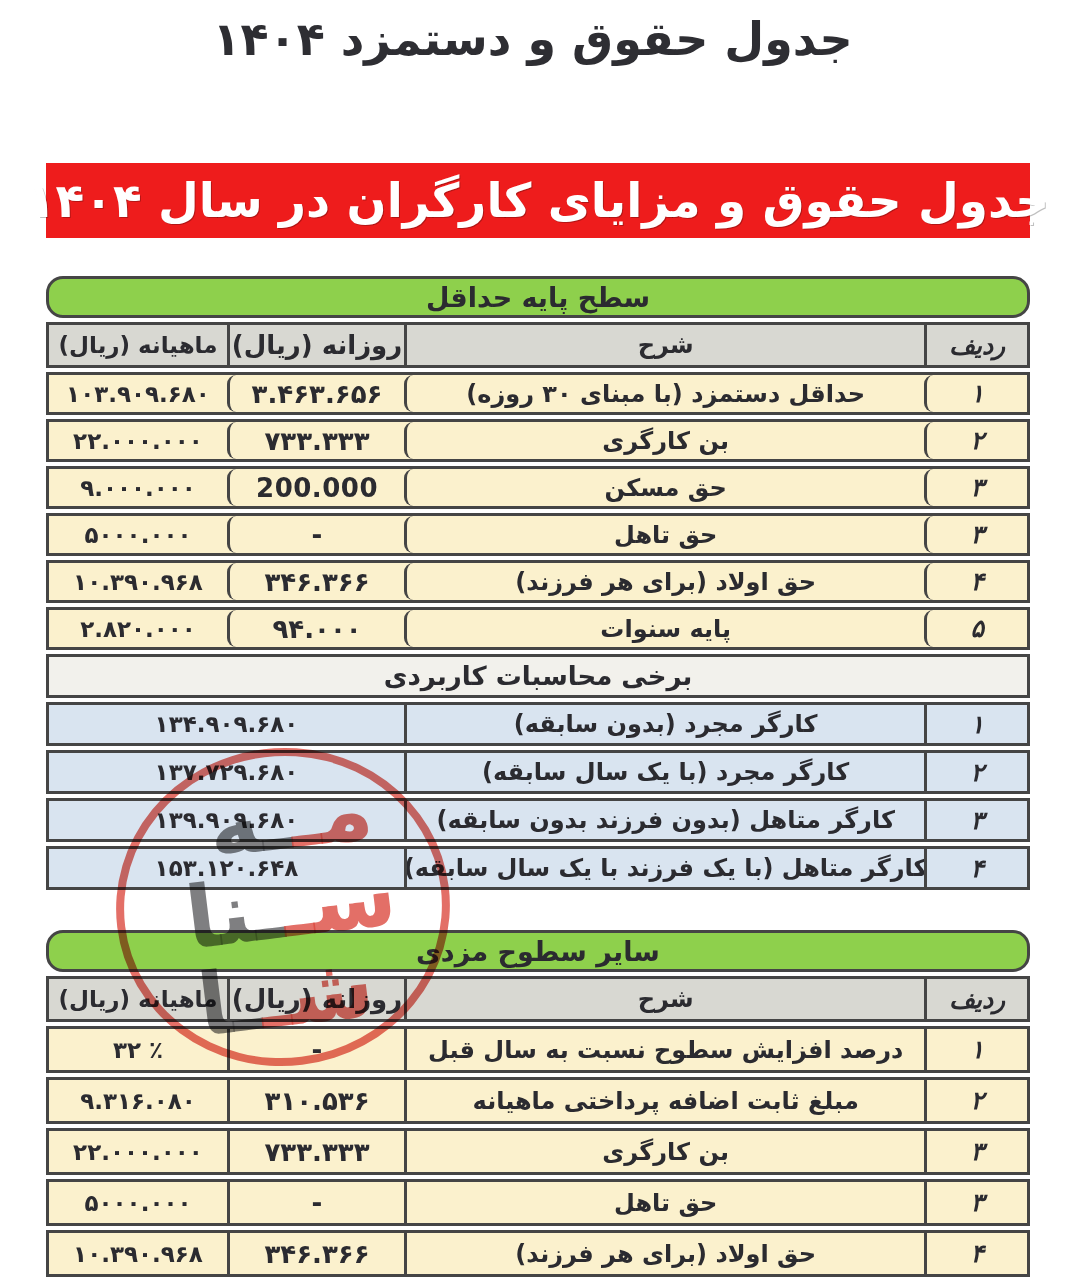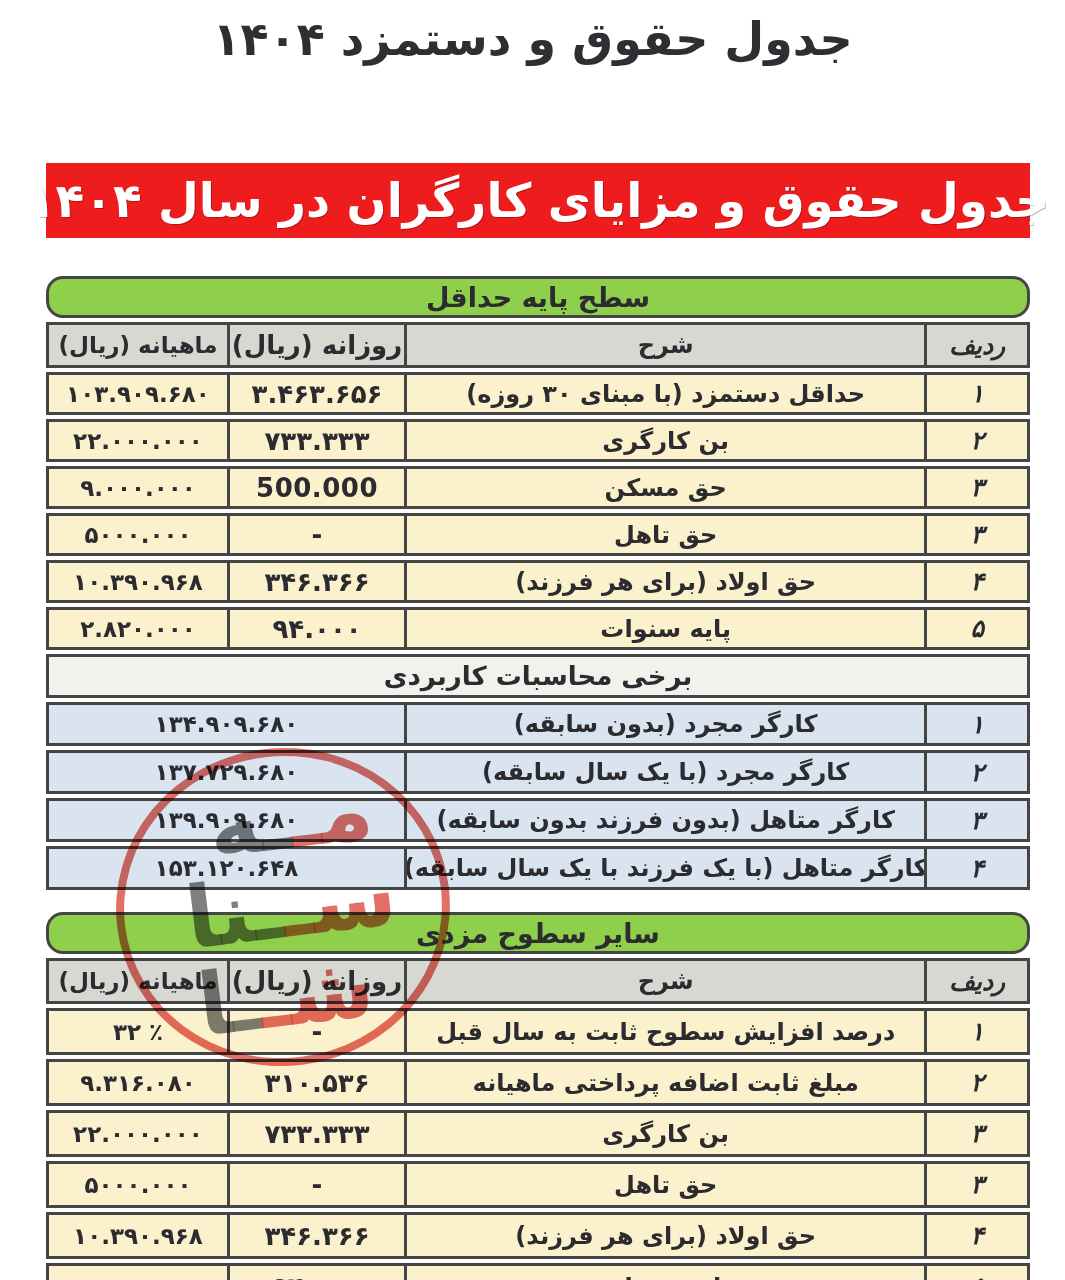--- a/index.html
+++ b/index.html
@@ -62,30 +62,30 @@
     font-size:27px;
     border-radius:17px;
   }
   .subhead-bar{
     height:44px;
     background:var(--subhead-bg);
     align-items:center;justify-content:center;
     font-size:26px;
     margin-left:25px;
   }
-  .gap-lg{margin-top:22px;}
+  .gap-lg{margin-top:40px;}
   .row>div{
     display:flex;align-items:center;justify-content:center;
     overflow:hidden;white-space:nowrap;
   }
   .row>div:not(:last-child){border-left:3px solid var(--border);}
   .head-row{background:var(--head-gray);height:46px;font-size:26px;}
   .cream{background:var(--row-cream);}
   .blue{background:var(--row-blue);}
-  .r37>div{height:37px;}
+  .r37>div{height:37px;border-radius:9px;}
   .r38>div{height:38px;}
   .r41>div{height:41px;}
   .c-no{flex:0 0 10.5%;font-size:25px;font-style:italic;}
   .c-desc{flex:0 0 53.2%;font-size:24px;}
   .c-daily{flex:0 0 18.1%;font-size:26px;}
   .c-monthly{flex:1 1 auto;font-size:23px;}
   .c-span{flex:1 1 auto;font-size:23px;}
   .num{direction:ltr;unicode-bidi:isolate;letter-spacing:.5px;}
   .watermark{
     position:absolute;
@@ -141,21 +141,21 @@
   <div class="strip row cream r37">
     <div class="c-no">۲</div>
     <div class="c-desc">بن کارگری</div>
     <div class="c-daily num">۷۳۳.۳۳۳</div>
     <div class="c-monthly num">۲۲.۰۰۰.۰۰۰</div>
   </div>
 
   <div class="strip row cream r37">
     <div class="c-no">۳</div>
     <div class="c-desc">حق مسکن</div>
-    <div class="c-daily num">500.000</div>
+    <div class="c-daily num">200.000</div>
     <div class="c-monthly num">۹.۰۰۰.۰۰۰</div>
   </div>
 
   <div class="strip row cream r37">
     <div class="c-no">۳</div>
     <div class="c-desc">حق تاهل</div>
     <div class="c-daily num">-</div>
     <div class="c-monthly num">۵۰۰۰.۰۰۰</div>
   </div>
 
@@ -207,21 +207,21 @@
     <div class="strip row head-row">
       <div class="c-no">ردیف</div>
       <div class="c-desc">شرح</div>
       <div class="c-daily">روزانه (ریال)</div>
       <div class="c-monthly">ماهیانه (ریال)</div>
     </div>
 
     <div id="t2-rows">
   <div class="strip row cream r41">
     <div class="c-no">۱</div>
-    <div class="c-desc">درصد افزایش سطوح ثابت به سال قبل</div>
+    <div class="c-desc">درصد افزایش سطوح نسبت به سال قبل</div>
     <div class="c-daily num">-</div>
     <div class="c-monthly num">۳۲ ٪</div>
   </div>
 
   <div class="strip row cream r41">
     <div class="c-no">۲</div>
     <div class="c-desc">مبلغ ثابت اضافه پرداختی ماهیانه</div>
     <div class="c-daily num">۳۱۰.۵۳۶</div>
     <div class="c-monthly num">۹.۳۱۶.۰۸۰</div>
   </div>

